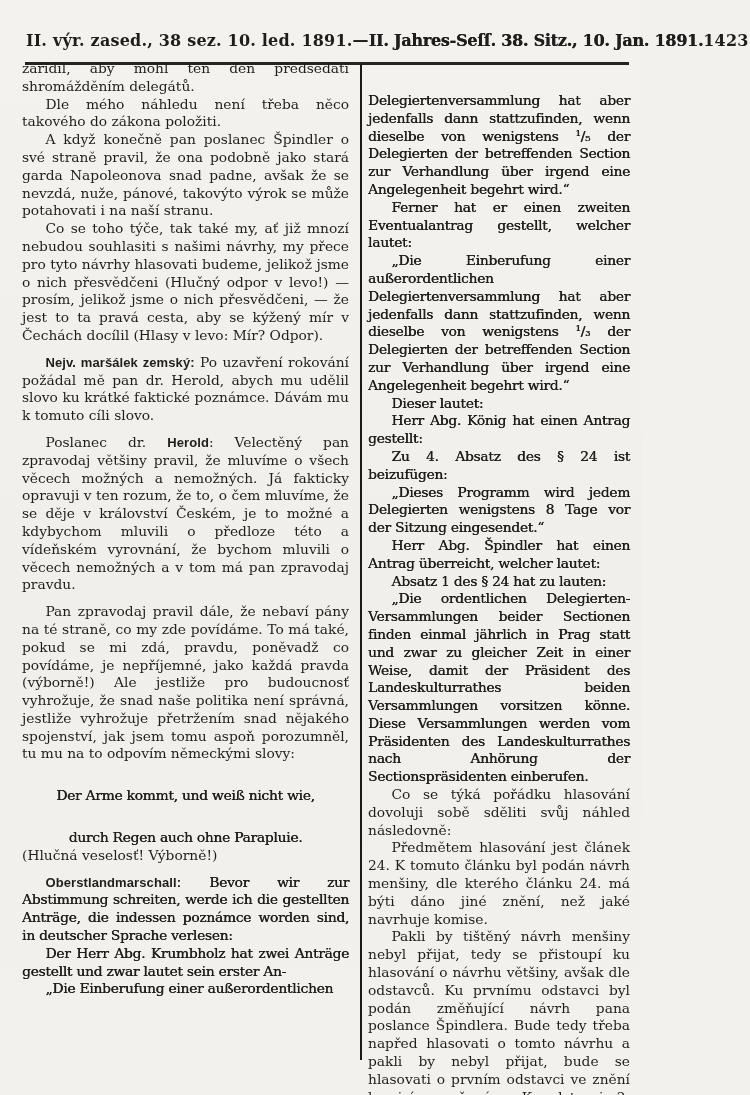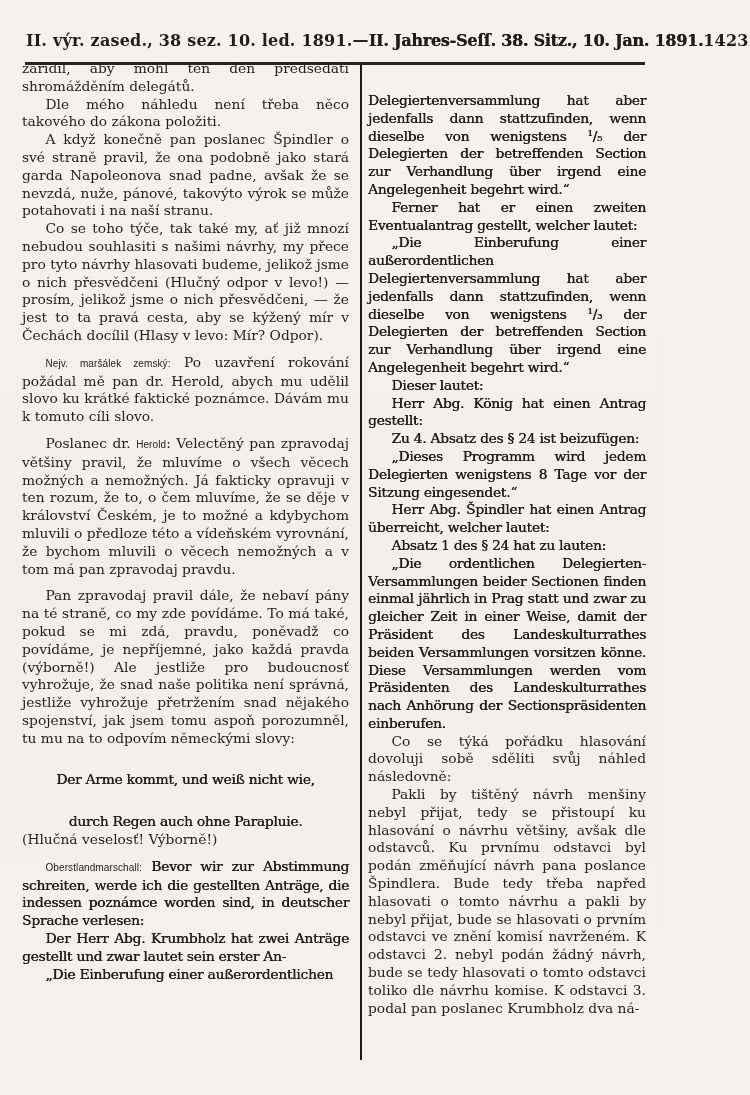--- a/index.html
+++ b/index.html
@@ -6,21 +6,20 @@
   body {
     width:750px; height:1095px;
     background:#f3f1ee;
     font-family:"DejaVu Serif", serif;
     color:#201e1c;
     overflow:hidden;
   }
   .page {
     position:relative; width:642px; height:1095px;
     background:linear-gradient(180deg,#f4f2ef 0%, #f1efec 55%, #f3f1ed 100%);
-    padding-left:16px;
   }
   .header {
     position:absolute; top:31px; left:26px; right:14px;
     display:flex; justify-content:space-between; align-items:baseline;
     font-weight:bold; font-size:16px; letter-spacing:0.2px; white-space:nowrap;
   }
   .header .hsep { flex:0 0 auto; }
   .header-rule {
     position:absolute; top:62px; left:25px; right:13px;
     height:3px; background:#262422;
@@ -38,21 +37,21 @@
   }
   p {
     margin:0; text-align:justify; text-indent:1.7em;
     font-size:13.8px; line-height:17.8px;
   }
   p.noindent { text-indent:0; }
   p.gap { margin-top:9px; }
   .de { letter-spacing:-0.25px; text-shadow:0.35px 0 0 currentColor; }
   .lead {
     font-family:"Liberation Sans", sans-serif;
-    font-weight:400; font-size:10px; letter-spacing:0.1px;
+    font-weight:700; font-size:13px; letter-spacing:0.1px;
     text-shadow:none;
   }
   .verse { text-align:center; text-indent:0;margin-top:24px; }
   .center { text-indent:0; }
 </style>
 </head>
 <body>
 
 <div class="page">
 
@@ -89,17 +88,18 @@
       <p class="de">Ferner hat er einen zweiten Eventualantrag gestellt, welcher lautet:</p>
       <p class="de">„Die Einberufung einer außerordentlichen Delegiertenversammlung hat aber jedenfalls dann stattzufinden, wenn dieselbe von wenigstens ¹/₃ der Delegierten der betreffenden Section zur Verhandlung über irgend eine Angelegenheit begehrt wird.“</p>
       <p class="de">Dieser lautet:</p>
       <p class="de">Herr Abg. König hat einen Antrag gestellt:</p>
       <p class="de">Zu 4. Absatz des § 24 ist beizufügen:</p>
       <p class="de">„Dieses Programm wird jedem Delegierten wenigstens 8 Tage vor der Sitzung eingesendet.“</p>
       <p class="de">Herr Abg. Špindler hat einen Antrag überreicht, welcher lautet:</p>
       <p class="de">Absatz 1 des § 24 hat zu lauten:</p>
       <p class="de">„Die ordentlichen Delegierten-Versammlungen beider Sectionen finden einmal jährlich in Prag statt und zwar zu gleicher Zeit in einer Weise, damit der Präsident des Landeskulturrathes beiden Versammlungen vorsitzen könne. Diese Versammlungen werden vom Präsidenten des Landeskulturrathes nach Anhörung der Sectionspräsidenten einberufen.</p>
       <p>Co se týká pořádku hlasování dovoluji sobě sděliti svůj náhled následovně:</p>
+      <p>Předmětem hlasování jest článek 24. K tomuto článku byl podán návrh menšiny, dle kterého článku 24. má býti dáno jiné znění, než jaké navrhuje komise.</p>
       <p>Pakli by tištěný návrh menšiny nebyl přijat, tedy se přistoupí ku hlasování o návrhu většiny, avšak dle odstavců. Ku prvnímu odstavci byl podán změňující návrh pana poslance Špindlera. Bude tedy třeba napřed hlasovati o tomto návrhu a pakli by nebyl přijat, bude se hlasovati o prvním odstavci ve znění komisí navrženém. K odstavci 2. nebyl podán žádný návrh, bude se tedy hlasovati o tomto odstavci toliko dle návrhu komise. K odstavci 3. podal pan poslanec Krumbholz dva ná-</p>
     </div>
 
   </div>
 </div>
 
 </body></html>

